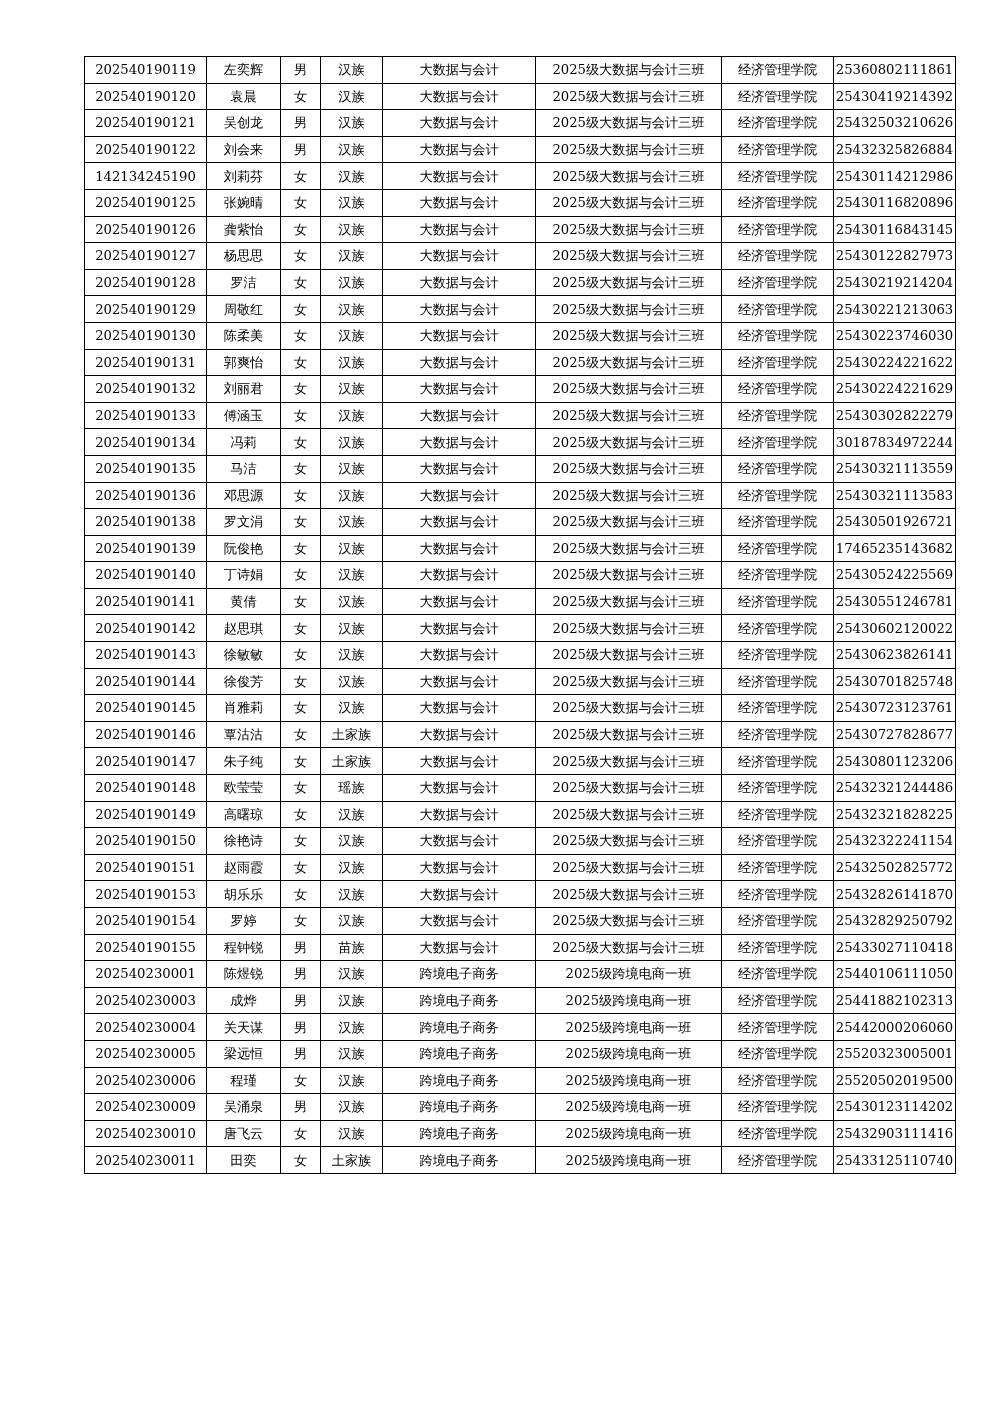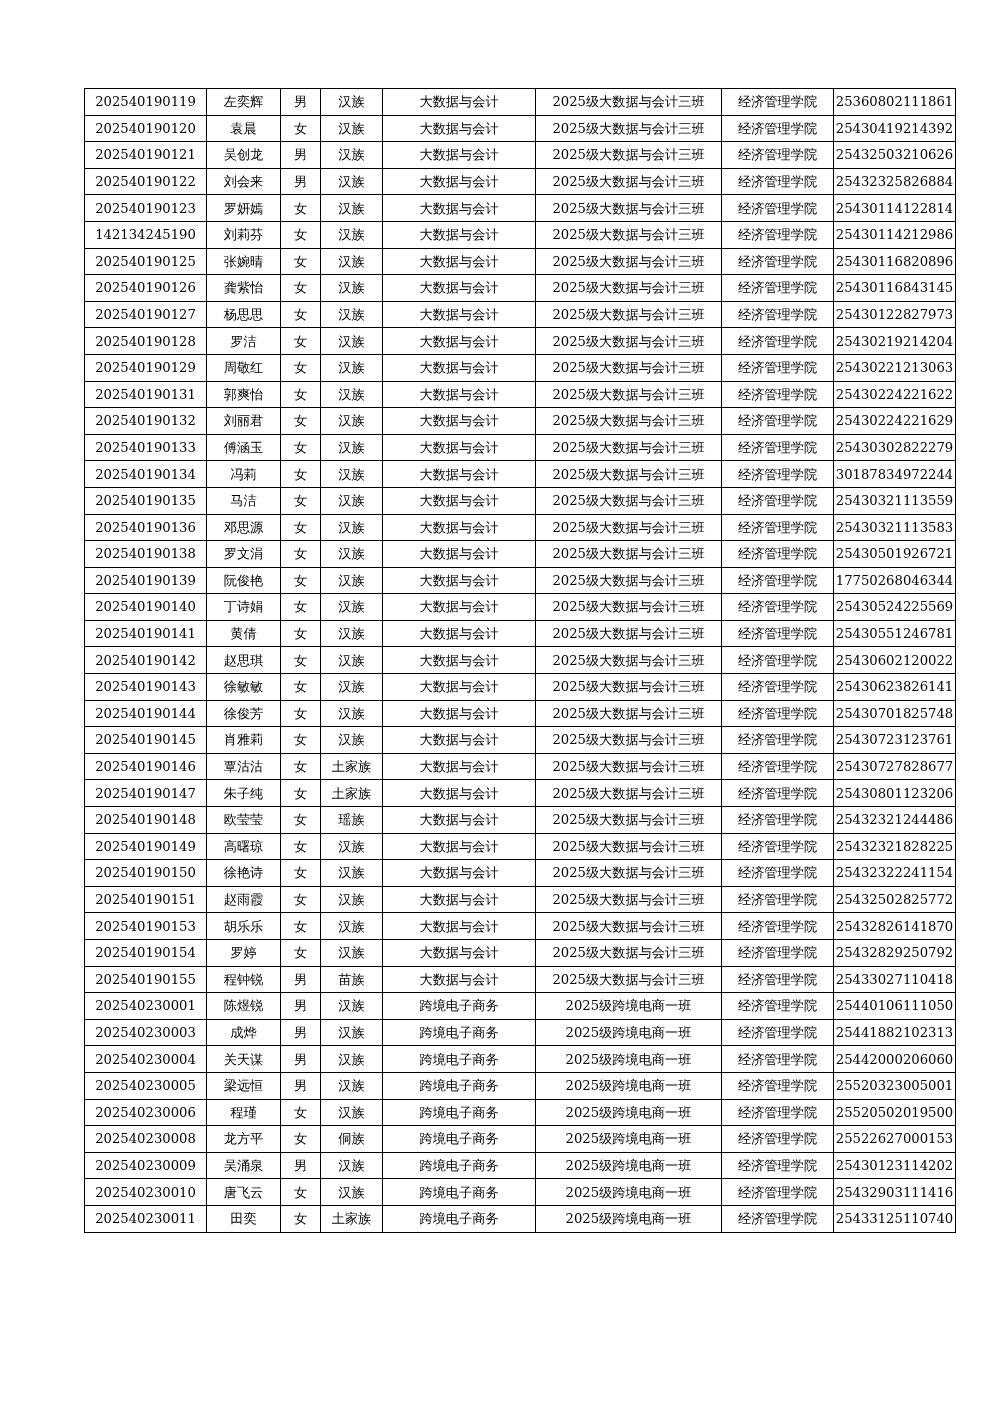--- a/index.html
+++ b/index.html
@@ -9,21 +9,21 @@
   }
   body {
     width: 1000px;
     height: 1414px;
     font-family: "DejaVu Serif", "Liberation Serif", serif;
   }
   .page {
     width: 1000px;
     height: 1192px;
     box-sizing: border-box;
-    padding: 88px 84px 0 84px;
+    padding: 56px 84px 0 84px;
     position: relative;
   }
   table.roster {
     border-collapse: collapse;
     width: 832px;
     table-layout: fixed;
   }
   table.roster td {
     border: 1px solid #000000;
     font-size: 13.2px;
@@ -95,30 +95,20 @@
           <td>202540190122</td>
           <td>刘会来</td>
           <td>男</td>
           <td>汉族</td>
           <td>大数据与会计</td>
           <td>2025级大数据与会计三班</td>
           <td>经济管理学院</td>
           <td>25432325826884</td>
         </tr>
         <tr>
-          <td>202540190123</td>
-          <td>罗妍嫣</td>
-          <td>女</td>
-          <td>汉族</td>
-          <td>大数据与会计</td>
-          <td>2025级大数据与会计三班</td>
-          <td>经济管理学院</td>
-          <td>25430114122814</td>
-        </tr>
-        <tr>
           <td>142134245190</td>
           <td>刘莉芬</td>
           <td>女</td>
           <td>汉族</td>
           <td>大数据与会计</td>
           <td>2025级大数据与会计三班</td>
           <td>经济管理学院</td>
           <td>25430114212986</td>
         </tr>
         <tr>
@@ -165,20 +155,30 @@
           <td>202540190129</td>
           <td>周敬红</td>
           <td>女</td>
           <td>汉族</td>
           <td>大数据与会计</td>
           <td>2025级大数据与会计三班</td>
           <td>经济管理学院</td>
           <td>25430221213063</td>
         </tr>
         <tr>
+          <td>202540190130</td>
+          <td>陈柔美</td>
+          <td>女</td>
+          <td>汉族</td>
+          <td>大数据与会计</td>
+          <td>2025级大数据与会计三班</td>
+          <td>经济管理学院</td>
+          <td>25430223746030</td>
+        </tr>
+        <tr>
           <td>202540190131</td>
           <td>郭爽怡</td>
           <td>女</td>
           <td>汉族</td>
           <td>大数据与会计</td>
           <td>2025级大数据与会计三班</td>
           <td>经济管理学院</td>
           <td>25430224221622</td>
         </tr>
         <tr>
@@ -242,21 +242,21 @@
           <td>25430501926721</td>
         </tr>
         <tr>
           <td>202540190139</td>
           <td>阮俊艳</td>
           <td>女</td>
           <td>汉族</td>
           <td>大数据与会计</td>
           <td>2025级大数据与会计三班</td>
           <td>经济管理学院</td>
-          <td>17750268046344</td>
+          <td>17465235143682</td>
         </tr>
         <tr>
           <td>202540190140</td>
           <td>丁诗娟</td>
           <td>女</td>
           <td>汉族</td>
           <td>大数据与会计</td>
           <td>2025级大数据与会计三班</td>
           <td>经济管理学院</td>
           <td>25430524225569</td>
@@ -443,30 +443,20 @@
         </tr>
         <tr>
           <td>202540230006</td>
           <td>程瑾</td>
           <td>女</td>
           <td>汉族</td>
           <td>跨境电子商务</td>
           <td>2025级跨境电商一班</td>
           <td>经济管理学院</td>
           <td>25520502019500</td>
-        </tr>
-        <tr>
-          <td>202540230008</td>
-          <td>龙方平</td>
-          <td>女</td>
-          <td>侗族</td>
-          <td>跨境电子商务</td>
-          <td>2025级跨境电商一班</td>
-          <td>经济管理学院</td>
-          <td>25522627000153</td>
         </tr>
         <tr>
           <td>202540230009</td>
           <td>吴涌泉</td>
           <td>男</td>
           <td>汉族</td>
           <td>跨境电子商务</td>
           <td>2025级跨境电商一班</td>
           <td>经济管理学院</td>
           <td>25430123114202</td>

